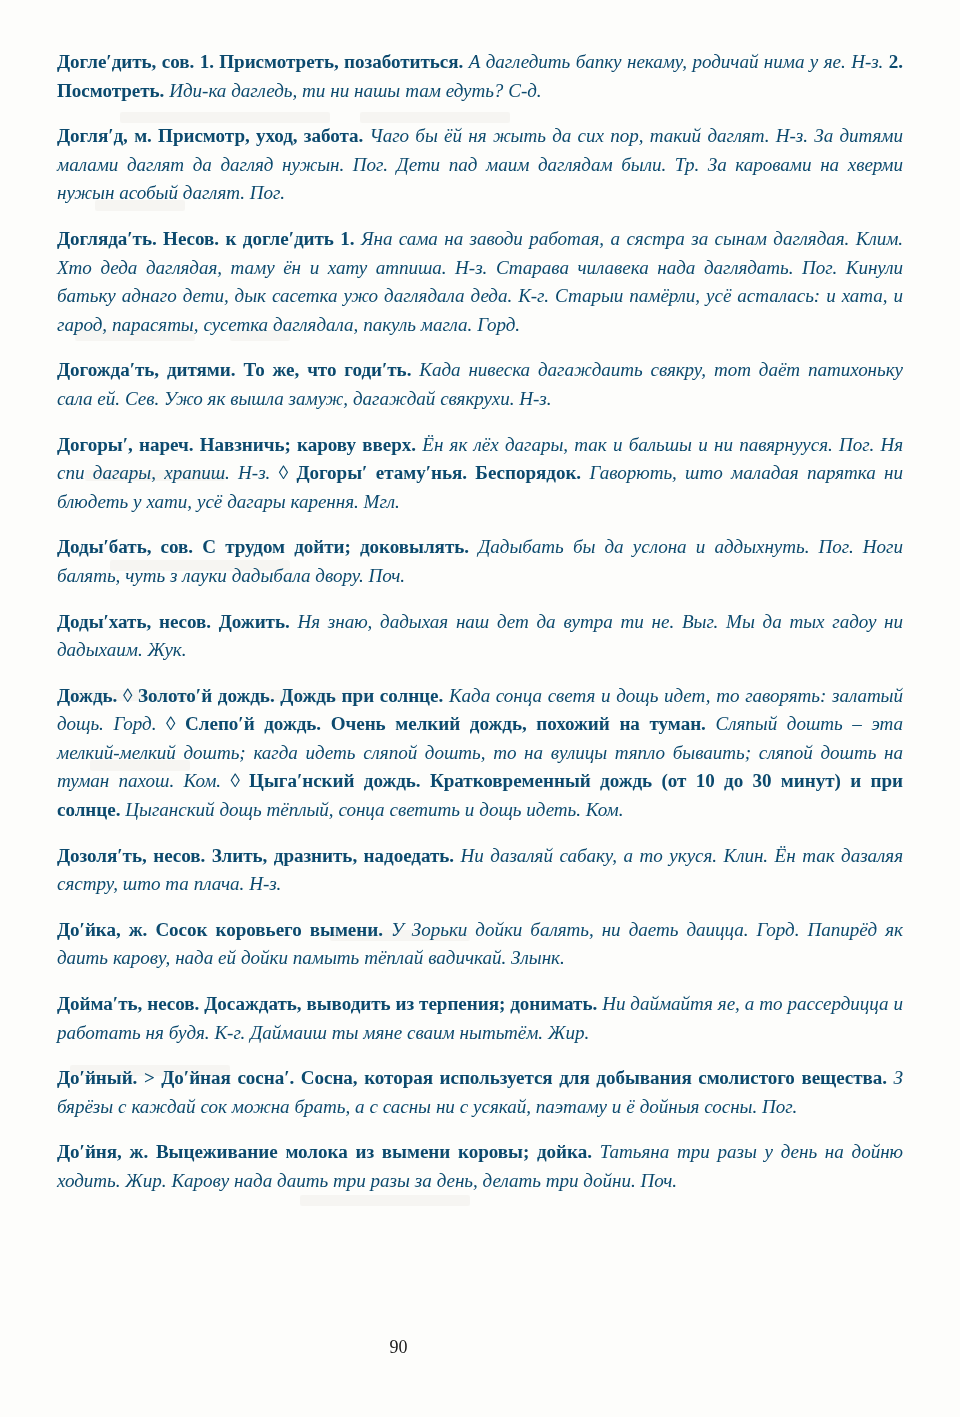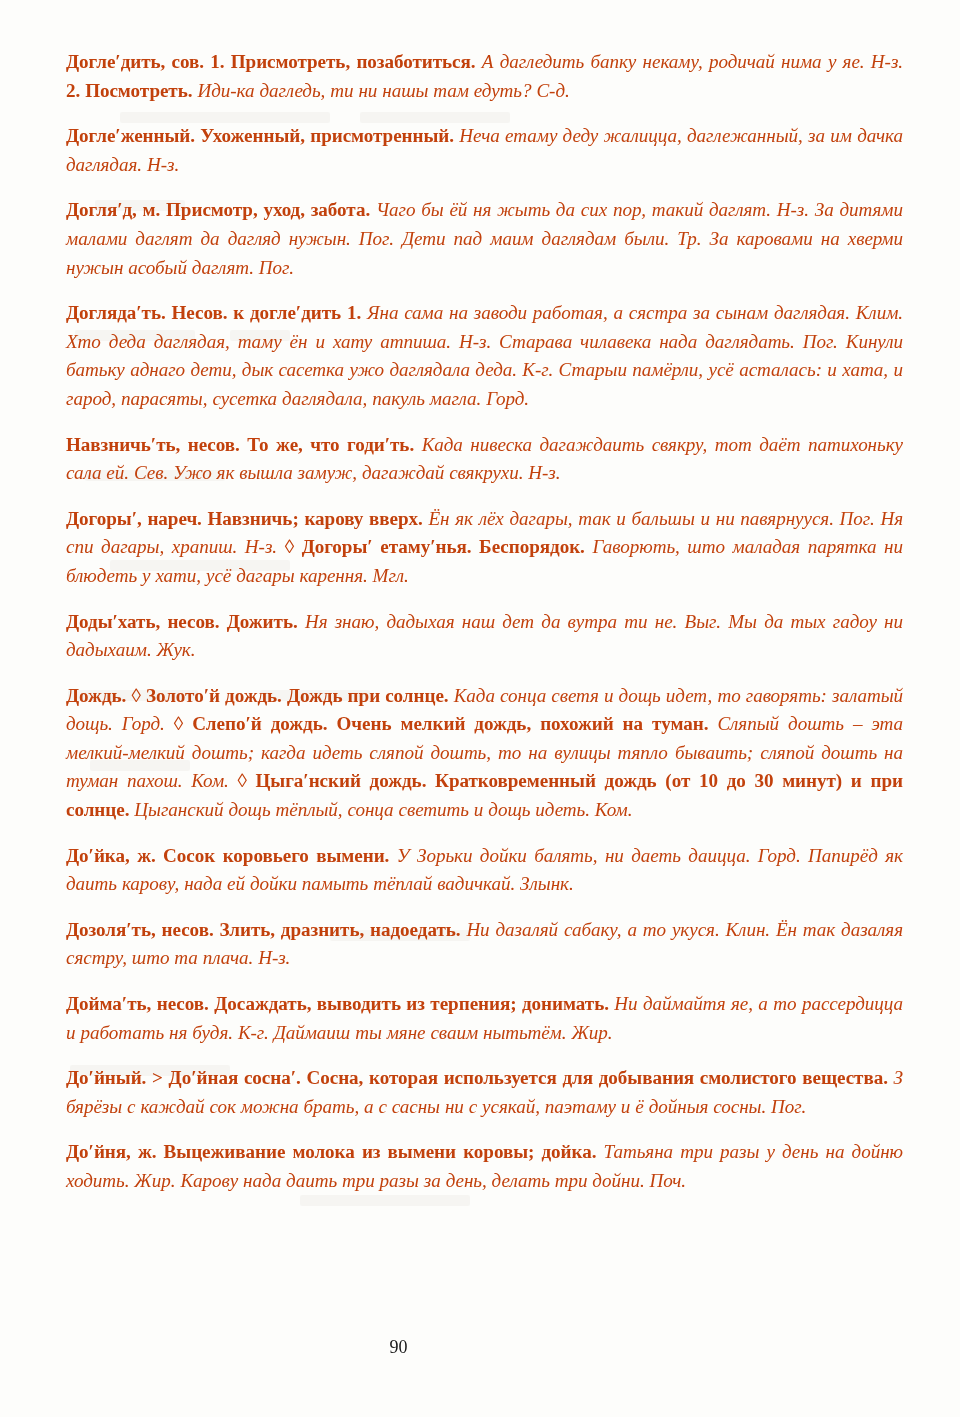--- a/index.html
+++ b/index.html
@@ -32,26 +32,26 @@
     background: #6b6450;
     border-radius: 2px;
   }
   .content {
     position: absolute;
     left: 57px;
     top: 48px;
     width: 846px;
   }
   .entry {
-    margin: 0 0 17px 9px;
+    margin: 0 0 17px 0;
     text-align: justify;
     text-justify: inter-word;
     font-size: 19.1px;
     line-height: 28.6px;
-    color: #c2410c;
+    color: #0c4a6e;
     letter-spacing: -0.05px;
     word-spacing: 0.2px;
   }
   .entry:last-of-type {
     margin-bottom: 0;
   }
   
   .b {
     font-weight: bold;
     font-style: normal;
@@ -96,56 +96,56 @@
     <div class="ghost-line" style="left:70px; top:1065px; width:160px;"></div>
     <div class="ghost-line" style="left:300px; top:1195px; width:170px;"></div>
   </div>
 
   <div class="content">
 
     <p class="entry">
       <span class="b">Догле′дить, сов. 1. Присмотреть, позаботиться.</span><span class="i"> А дагледить бапку некаму, родичай нима у яе. Н-з.</span><span class="b">  2. Посмотреть.</span><span class="i"> Иди-ка дагледь, ти ни нашы там едуть? С-д.</span>
     </p>
 
-    <p class="entry">
-      <span class="b">Догле′женный. Ухоженный, присмотренный.</span><span class="i"> Неча етаму деду жалицца, даглежанный, за им дачка даглядая. Н-з.</span>
-    </p>
 
     <p class="entry">
       <span class="b">Догля′д, м. Присмотр, уход, забота.</span><span class="i"> Чаго бы ёй ня жыть да сих пор, такий даглят. Н-з. За дитями малами даглят да дагляд нужын. Пог. Дети пад маим даглядам были. Тр. За каровами на хверми нужын асобый даглят. Пог.</span>
     </p>
 
     <p class="entry">
       <span class="b">Догляда′ть. Несов. к догле′дить 1.</span><span class="i"> Яна сама на заводи работая, а сястра за сынам даглядая. Клим. Хто деда даглядая, таму ён и хату атпиша. Н-з. Старава чилавека нада даглядать. Пог. Кинули батьку аднаго дети, дык сасетка ужо даглядала деда. К-г. Старыи памёрли, усё асталась: и хата, и гарод, парасяты, сусетка даглядала, пакуль магла. Горд.</span>
     </p>
 
     <p class="entry">
-      <span class="b">Навзничь′ть, несов. То же, что годи′ть.</span><span class="i"> Када нивеска дагаждаить свякру, тот даёт патихоньку сала ей. Сев. Ужо як вышла замуж, дагаждай свякрухи. Н-з.</span>
+      <span class="b">Догожда′ть, дитями. То же, что годи′ть.</span><span class="i"> Када нивеска дагаждаить свякру, тот даёт патихоньку сала ей. Сев. Ужо як вышла замуж, дагаждай свякрухи. Н-з.</span>
     </p>
 
     <p class="entry">
       <span class="b">Догоры′, нареч. Навзничь; карову вверх.</span><span class="i"> Ён як лёх дагары, так и бальшы и ни павярнууся. Пог. Ня спи дагары, храпиш. Н-з.</span><span class="diamond"> ◊ Догоры′ етаму′нья. Беспорядок.</span><span class="i"> Гаворють, што маладая парятка ни блюдеть у хати, усё дагары карення. Мгл.</span>
     </p>
 
+    <p class="entry">
+      <span class="b">Доды′бать, сов. С трудом дойти; доковылять.</span><span class="i"> Дадыбать бы да услона и аддыхнуть. Пог. Ноги балять, чуть з лауки дадыбала двору. Поч.</span>
+    </p>
 
     <p class="entry">
       <span class="b">Доды′хать, несов. Дожить.</span><span class="i"> Ня знаю, дадыхая наш дет да вутра ти не. Выг. Мы да тых гадоу ни дадыхаим. Жук.</span>
     </p>
 
 
     <p class="entry">
       <span class="b">Дождь. ◊ Золото′й дождь. Дождь при солнце.</span><span class="i"> Када сонца светя и дощь идет, то гаворять: залатый дощь. Горд.</span><span class="diamond"> ◊ Слепо′й дождь. Очень мелкий дождь, похожий на туман.</span><span class="i"> Сляпый дошть – эта мелкий-мелкий дошть; кагда идеть сляпой дошть, то на вулицы тяпло бываить; сляпой дошть на туман пахош. Ком. </span><span class="diamond"> ◊ Цыга′нский дождь. Кратковременный дождь (от 10 до 30 минут) и при солнце.</span><span class="i"> Цыганский дощь тёплый, сонца светить и дощь идеть. Ком.</span>
     </p>
 
     <p class="entry">
-      <span class="b">До′йка, ж. Сосок коровьего вымени.</span><span class="i"> У Зорьки дойки балять, ни даеть даицца. Горд. Папирёд як даить карову, нада ей дойки памыть тёплай вадичкай. Злынк.</span>
+      <span class="b">Дозоля′ть, несов. Злить, дразнить, надоедать.</span><span class="i"> Ни дазаляй сабаку, а то укуся. Клин. Ён так дазаляя сястру, што та плача. Н-з.</span>
     </p>
 
     <p class="entry">
-      <span class="b">Дозоля′ть, несов. Злить, дразнить, надоедать.</span><span class="i"> Ни дазаляй сабаку, а то укуся. Клин. Ён так дазаляя сястру, што та плача. Н-з.</span>
+      <span class="b">До′йка, ж. Сосок коровьего вымени.</span><span class="i"> У Зорьки дойки балять, ни даеть даицца. Горд. Папирёд як даить карову, нада ей дойки памыть тёплай вадичкай. Злынк.</span>
     </p>
 
     <p class="entry">
       <span class="b">Дойма′ть, несов. Досаждать, выводить из терпения; донимать.</span><span class="i"> Ни даймайтя яе, а то рассердицца и работать ня будя. К-г. Даймаиш ты мяне сваим нытьтём. Жир.</span>
     </p>
 
     <p class="entry">
       <span class="b">До′йный. &gt; До′йная сосна′. Сосна, которая используется для добывания смолистого вещества.</span><span class="i"> З бярёзы с каждай сок можна брать, а с сасны ни с усякай, паэтаму и ё дойныя сосны. Пог.</span>
     </p>
 

